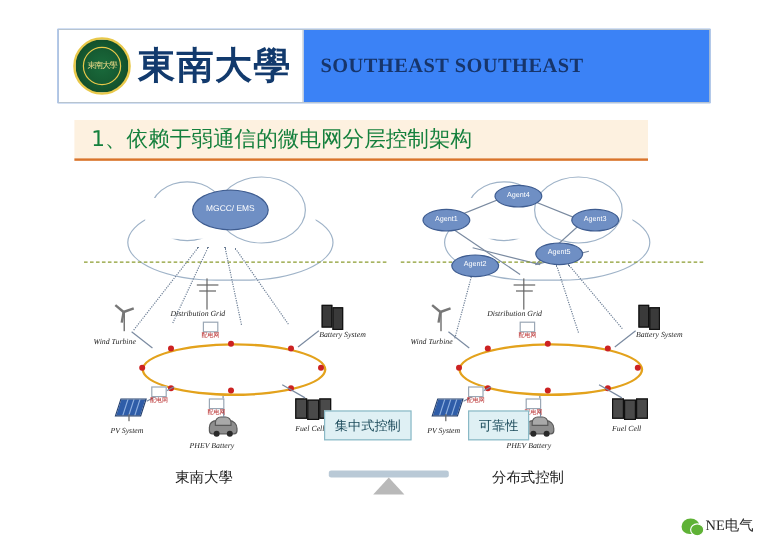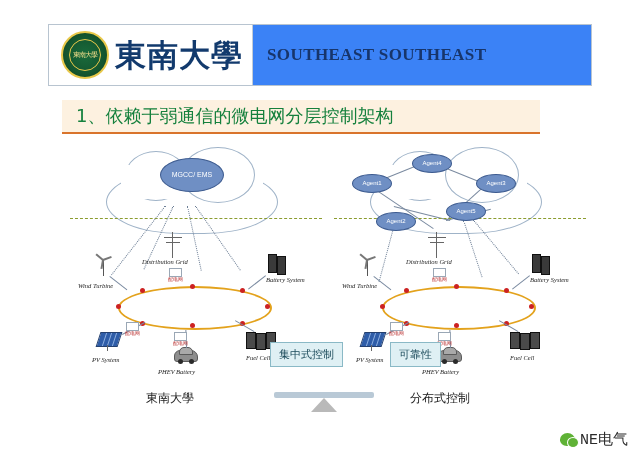--- a/index.html
+++ b/index.html
@@ -323,23 +323,23 @@
   }
   .wechat-icon::after {
     content:"";
     position:absolute; right:-4px; bottom:-2px;
     width: 10px; height: 9px;
     background:#5fb236;
     border-radius: 50%;
     border: 1px solid #ffffff;
   }
   .wechat-text {
-    font-size: 15px;
+    font-size: 12px;
     color: #2b2b2b;
-    font-family: Liberation Mono, monospace;
+    font-family: Liberation Serif, serif;
   }
 </style>
 </head>
 <body>
 
 <div class="slide">
 
   <div class="header">
     <div class="logo-box">
       <div class="seal">

